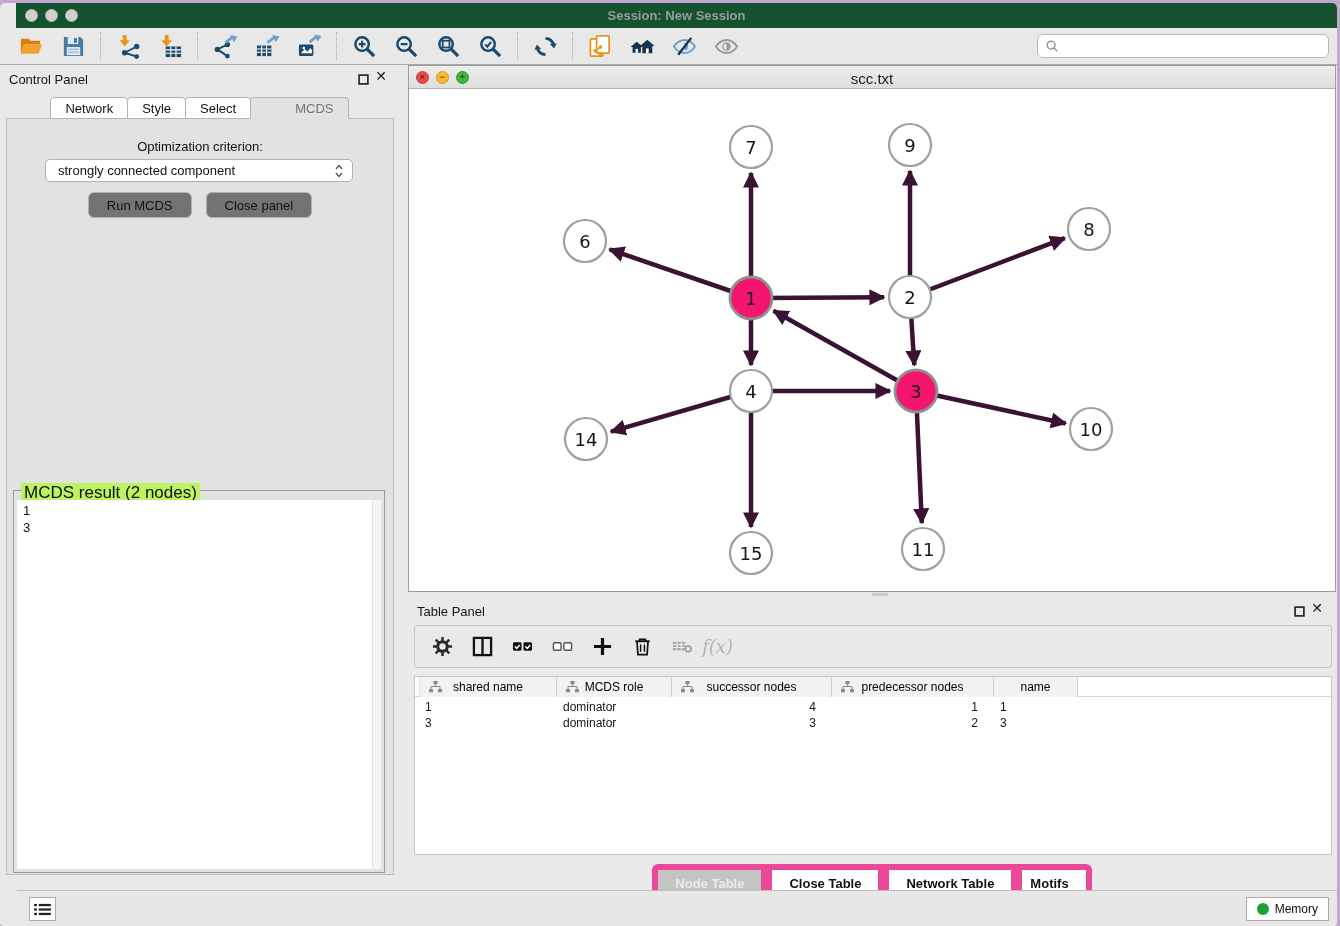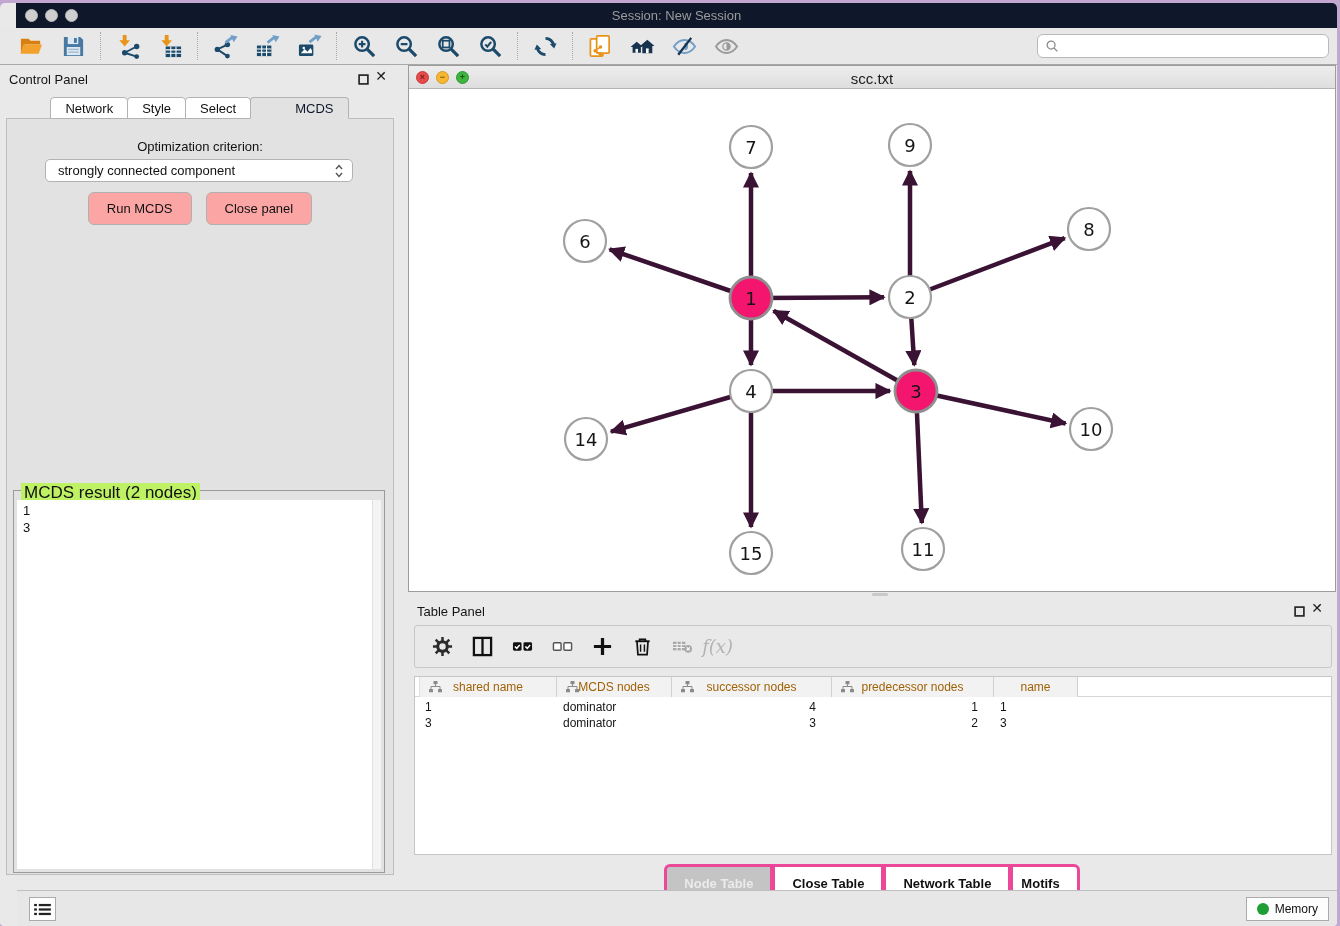--- a/index.html
+++ b/index.html
@@ -3,21 +3,21 @@
 <meta charset="utf-8">
 <style>
   * { box-sizing: border-box; margin: 0; padding: 0; }
   html,body { width:1340px; height:926px; overflow:hidden; }
   body { background:#c2a7d1; font-family:"Liberation Sans","DejaVu Sans",sans-serif; }
 
   .app-window { position:absolute; left:0; top:3px; width:1337px; height:923px;
     background:#e9e9e9; border-radius:5px 5px 4px 4px; overflow:hidden; }
 
   
-  .titlebar { position:absolute; left:16px; top:0; right:0; height:25px; background:#0f172a; }
+  .titlebar { position:absolute; left:16px; top:0; right:0; height:25px; background:#14532d;font-weight:bold; }
   .traffic { position:absolute; left:9px; top:6px; display:flex; gap:7px; }
   .dot { width:13px; height:13px; border-radius:50%; background:#cfcfcf; border:1px solid #b5b5b5;
          display:flex; align-items:center; justify-content:center; font-size:9px; font-weight:bold; color:rgba(0,0,0,.55); line-height:1; }
   .win-title { position:absolute; left:0; right:0; top:5px; text-align:center; font-size:13px; color:#9b9b9b; }
 
   
   .toolbar { position:absolute; left:0; top:25px; right:0; height:37px; background:#e8e8e8;
              border-bottom:1px solid #a8a8a8; display:flex; align-items:center; padding-left:10px; }
   .tb-row { display:flex; align-items:center; }
   .tb-btn { width:42px; height:30px; display:flex; align-items:center; justify-content:center; cursor:default; }
@@ -30,29 +30,29 @@
 
   
   .control-panel { position:absolute; left:0; top:62px; width:400px; height:825px; }
   .panel-title { position:absolute; left:9px; top:7px; font-size:13px; color:#141414; }
   .panel-float { position:absolute; top:9px; width:11px; height:11px; }
   .panel-close { position:absolute; top:4px; font-size:14px; font-weight:bold; color:#1a1a1a; line-height:1; }
   .cp-float { right:31px; } .cp-close { right:13px; }
   .cp-tabs { position:absolute; left:0; top:32px; width:100%; height:22px; display:flex; justify-content:center; z-index:2; }
   .cp-tab { height:22px; padding:0 14px; background:#fff; border:1px solid #b3b3b3; border-radius:4px 4px 0 0;
             font-size:13px; color:#111; display:flex; align-items:center; margin-left:-1px; }
-  .cp-tab.sel { background:#e2e2e2; color:#0f172a; border-bottom-color:#e2e2e2;padding-left:44px; }
+  .cp-tab.sel { background:#e2e2e2; color:#737373; border-bottom-color:#e2e2e2;padding-left:44px; }
   .cp-content { position:absolute; left:6px; right:6px; top:53px; bottom:15px; background:#e2e2e2; border:1px solid #bdbdbd; }
   .opt-label { position:absolute; left:0; right:0; top:20px; text-align:center; font-size:13px; color:#111; }
   .combo { position:absolute; left:38px; top:40px; width:308px; height:23px; background:#fff; border:1px solid #b2b2b2;
            border-radius:5px; display:flex; align-items:center; padding:0 8px 0 12px; font-size:13px; color:#111;gap:20px; }
   .combo .cv { flex:1; }
   .combo svg { width:10px; height:16px; }
   .btn-row { position:absolute; left:0; right:0; top:73px; display:flex; justify-content:center; gap:14px; }
-  .pbtn { height:33px; padding:0 18px; background:#fca5a5; border:1px solid #b0b0b0; border-radius:6px;
+  .pbtn { height:26px; padding:0 18px; background:#737373; border:1px solid #b0b0b0; border-radius:6px;
           font-size:13px; color:#111; font-family:inherit; }
   .result-box { position:absolute; left:6px; right:8px; bottom:1px; height:383px; border:1px solid #9a9a9a; }
   .result-legend { position:absolute; top:-8px; left:7px; background:#bef264; padding:0 3px; font-size:17px; color:#111; }
   .result-inner { position:absolute; left:3px; right:3px; top:9px; bottom:3px; background:#fff;
                   font-size:13px; color:#111; padding:2px 0 0 6px; white-space:pre-line; line-height:17px; }
   .result-scroll { position:absolute; right:3px; top:9px; bottom:3px; width:9px; background:#f4f4f4; border-left:1px solid #e2e2e2; }
 
   .v-splitter { position:absolute; left:400px; top:62px; width:8px; height:825px; background:#e9e9e9; }
 
   
@@ -75,30 +75,30 @@
   .table-panel { position:absolute; left:408px; top:594px; width:928px; height:293px; }
   .tp-float { right:31px; } .tp-close { right:13px; }
   .tp-toolbar { position:absolute; left:6px; right:4px; top:28px; height:43px; background:#e9e9e9;
                 border:1px solid #c8c8c8; border-radius:3px; display:flex; align-items:center; padding-left:12px; gap:14px; }
   .tpb { width:26px; height:26px; display:flex; align-items:center; justify-content:flex-end; }
   .tpb svg { width:21px; height:21px; }
   .fx { font-family:"DejaVu Serif","Liberation Serif",serif; font-style:italic; font-size:18px; color:#b3b3b3; }
   .tp-table { position:absolute; left:6px; right:4px; top:79px; height:179px; background:#fff; border:1px solid #c6c6c6; overflow:hidden; }
   .tp-headrow { height:20px; border-bottom:1px solid #d6d6d6; padding-left:4px; display:flex; }
   .th { position:relative; background:#f2f2f2; border-right:1px solid #d0d0d0; display:flex; align-items:center;
-        justify-content:center; font-size:12px; color:#a16207; height:20px; }
+        justify-content:center; font-size:12px; color:#000000; height:20px; }
   .th:first-child { border-left:1px solid #e0e0e0; }
   .th .tree { position:absolute; left:9px; top:4px; width:13px; height:12px; }
   .tp-rows { padding-left:4px; padding-top:2px; }
   .tr { display:flex; height:16px; align-items:center; }
   .td { font-size:12px; color:#141414; padding:0 6px; overflow:hidden; white-space:nowrap; }
   .td.r { text-align:right; padding-right:16px; }
   .tp-tabs { position:absolute; left:0; right:0; top:267px; height:24px; display:flex; justify-content:center; }
   .tp-tab { height:38px; padding:0 17px; display:flex; align-items:center; font-size:13px; color:#111;
-            background:#fff; border:3px solid #ec4899; margin-left:-1px; font-weight:bold; }
+            background:#fff; border:6px solid #ec4899; margin-left:-1px; font-weight:bold; }
   .tp-tab:first-child { border-radius:6px 0 0 6px; margin-left:0; }
   .tp-tab:last-child { border-radius:0 6px 6px 0;padding-left:8px; }
   .tp-tab.sel { background:#c4c4c4; color:#ebebeb; }
 
   
   .statusbar { position:absolute; left:17px; right:0; top:887px; height:36px; background:#e7e7e7; border-top:1px solid #bfbfbf; }
   .sb-list { position:absolute; left:12px; top:6px; width:27px; height:24px; background:#fdfdfd;
              border:1px solid #ababab; display:flex; align-items:center; justify-content:center; }
   .sb-list svg { width:17px; height:13px; }
   .sb-mem { position:absolute; right:8px; top:6px; height:24px; padding:0 10px; background:#fdfdfd;
@@ -463,21 +463,21 @@
           </div>
           <div class="th" style="width: 115px;">
             <span class="tree"><svg viewBox="0 0 13 12">
                 <g fill="#8a8a8a">
                   <rect x="4.5" y="0" width="4" height="3.2" rx=".5"></rect>
                   <rect x="0" y="8" width="4" height="3.2" rx=".5"></rect>
                   <rect x="9" y="8" width="4" height="3.2" rx=".5"></rect>
                 </g>
                 <path d="M6.5 3.2v2.3M2 8V5.5h9V8" fill="none" stroke="#8a8a8a" stroke-width="1"></path>
               </svg></span>
-            <span>MCDS nodes</span>
+            <span>MCDS role</span>
           </div>
           <div class="th" style="width: 160px;">
             <span class="tree"><svg viewBox="0 0 13 12">
                 <g fill="#8a8a8a">
                   <rect x="4.5" y="0" width="4" height="3.2" rx=".5"></rect>
                   <rect x="0" y="8" width="4" height="3.2" rx=".5"></rect>
                   <rect x="9" y="8" width="4" height="3.2" rx=".5"></rect>
                 </g>
                 <path d="M6.5 3.2v2.3M2 8V5.5h9V8" fill="none" stroke="#8a8a8a" stroke-width="1"></path>
               </svg></span>

